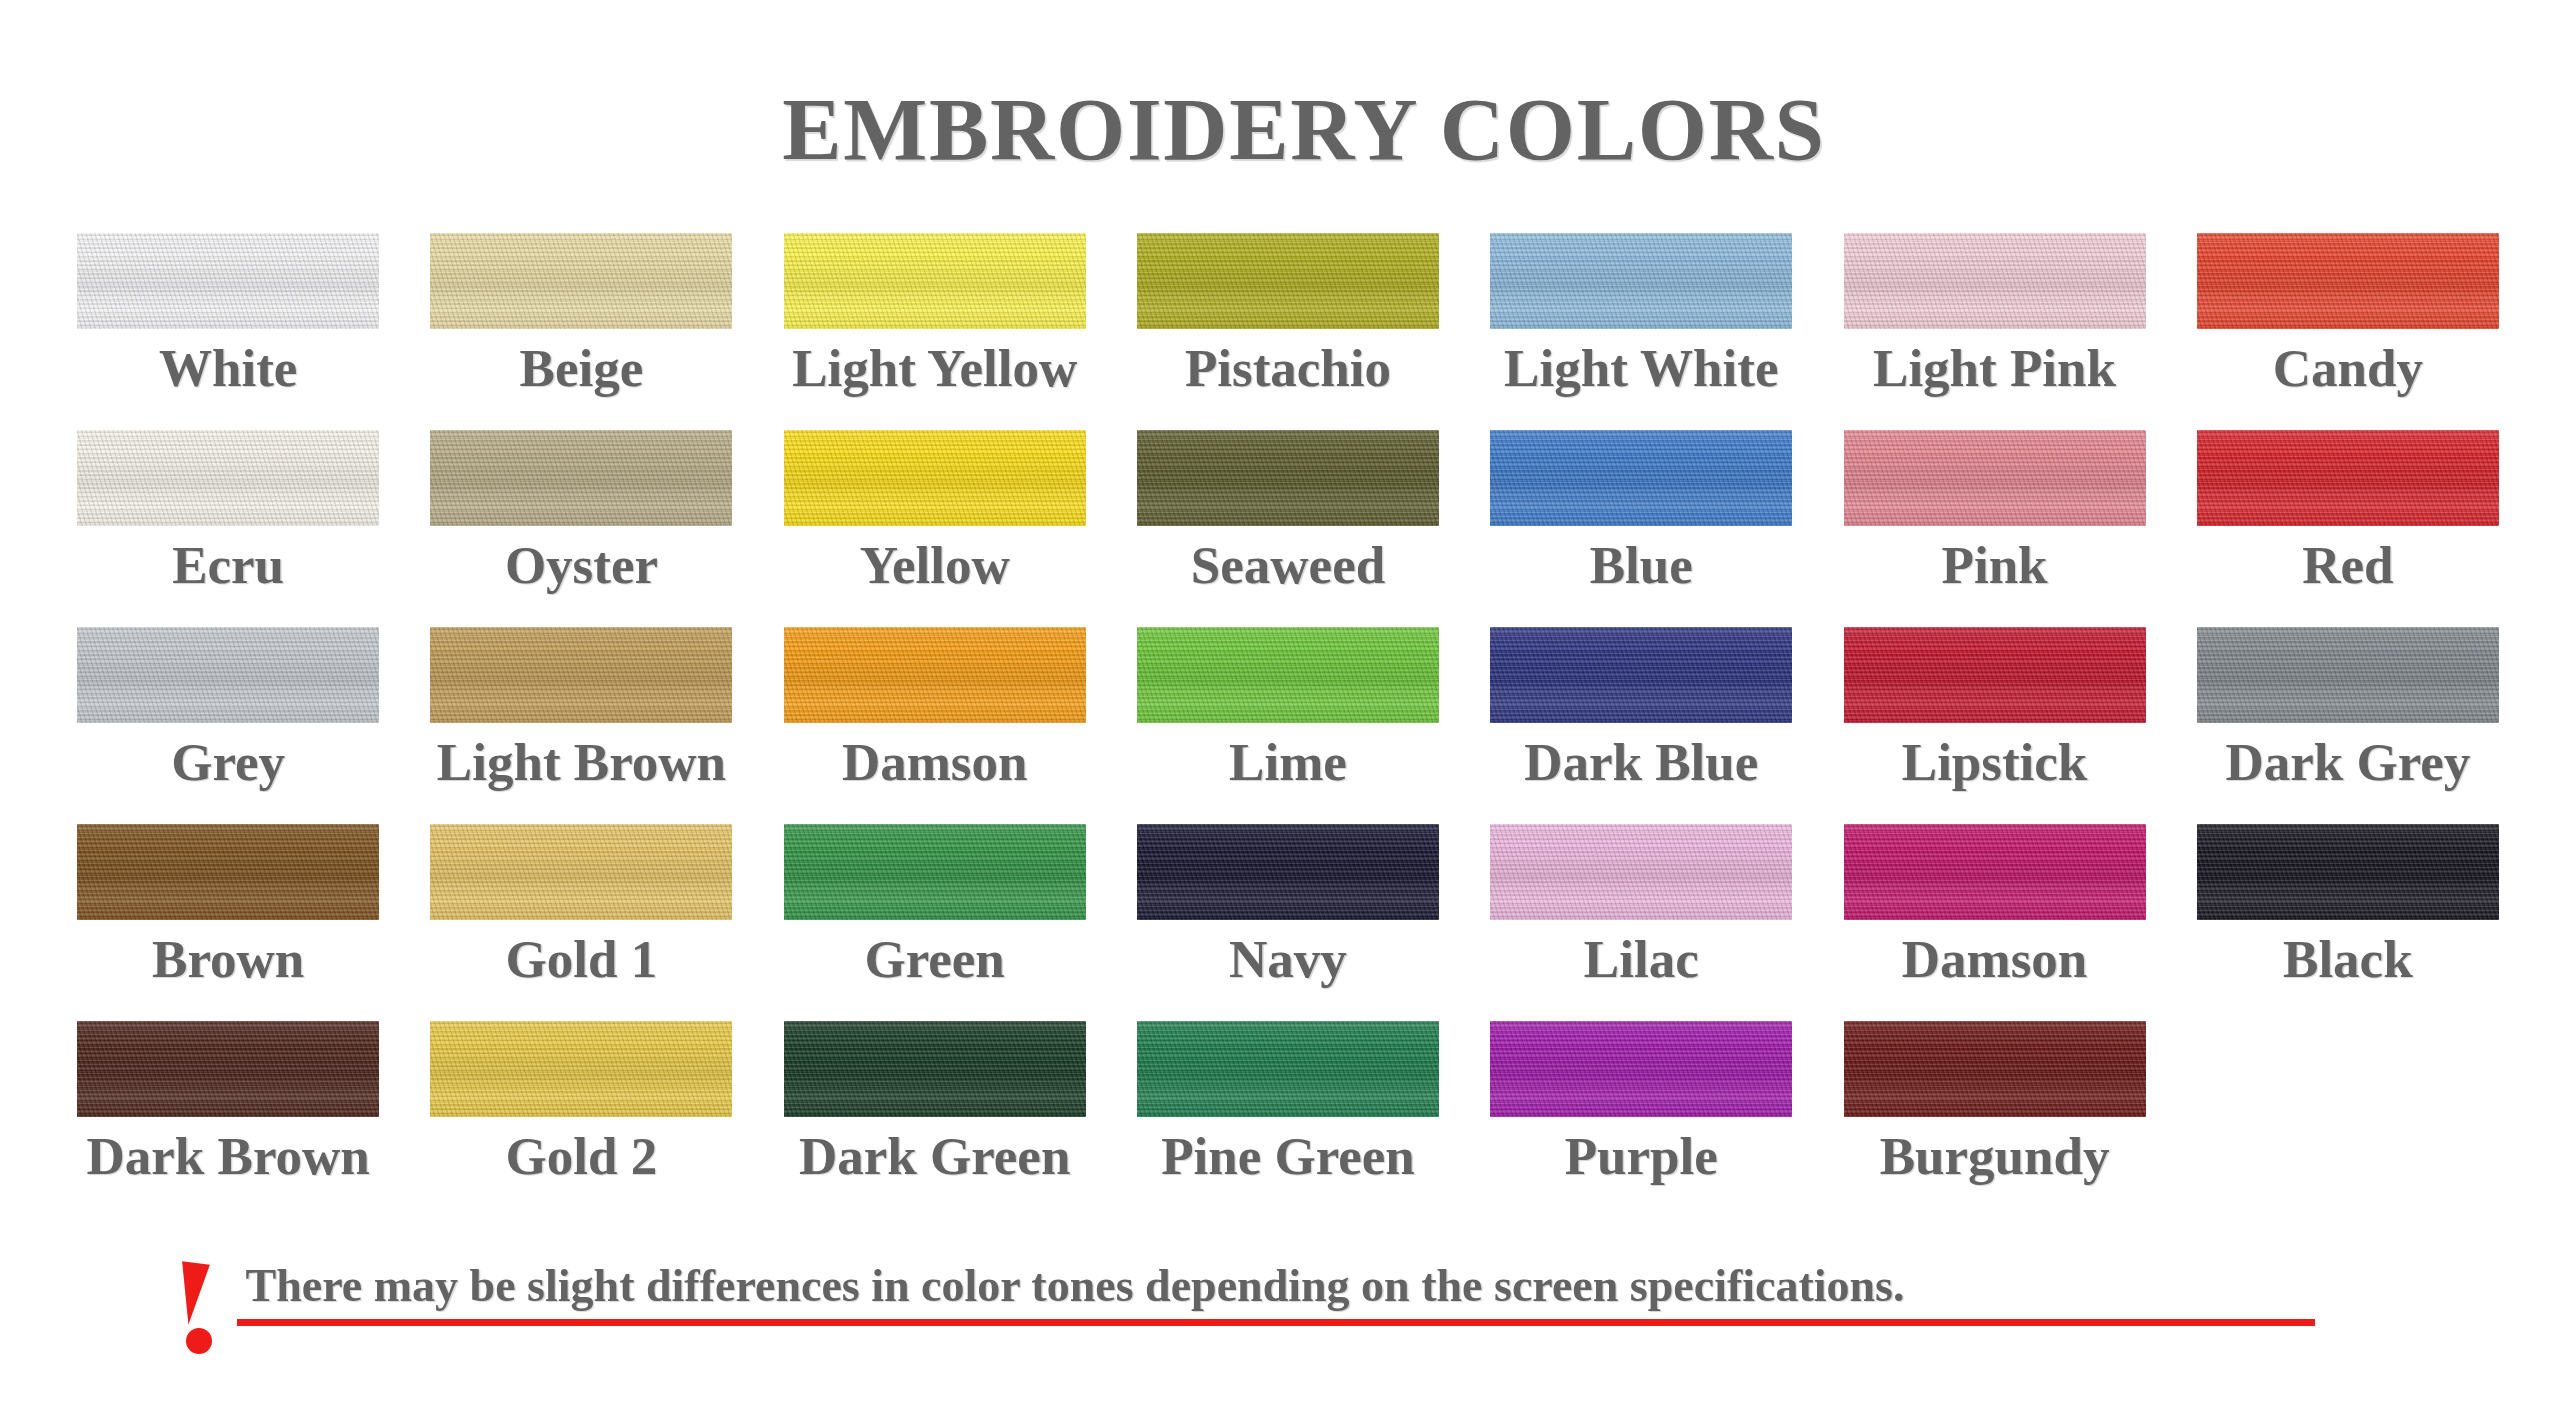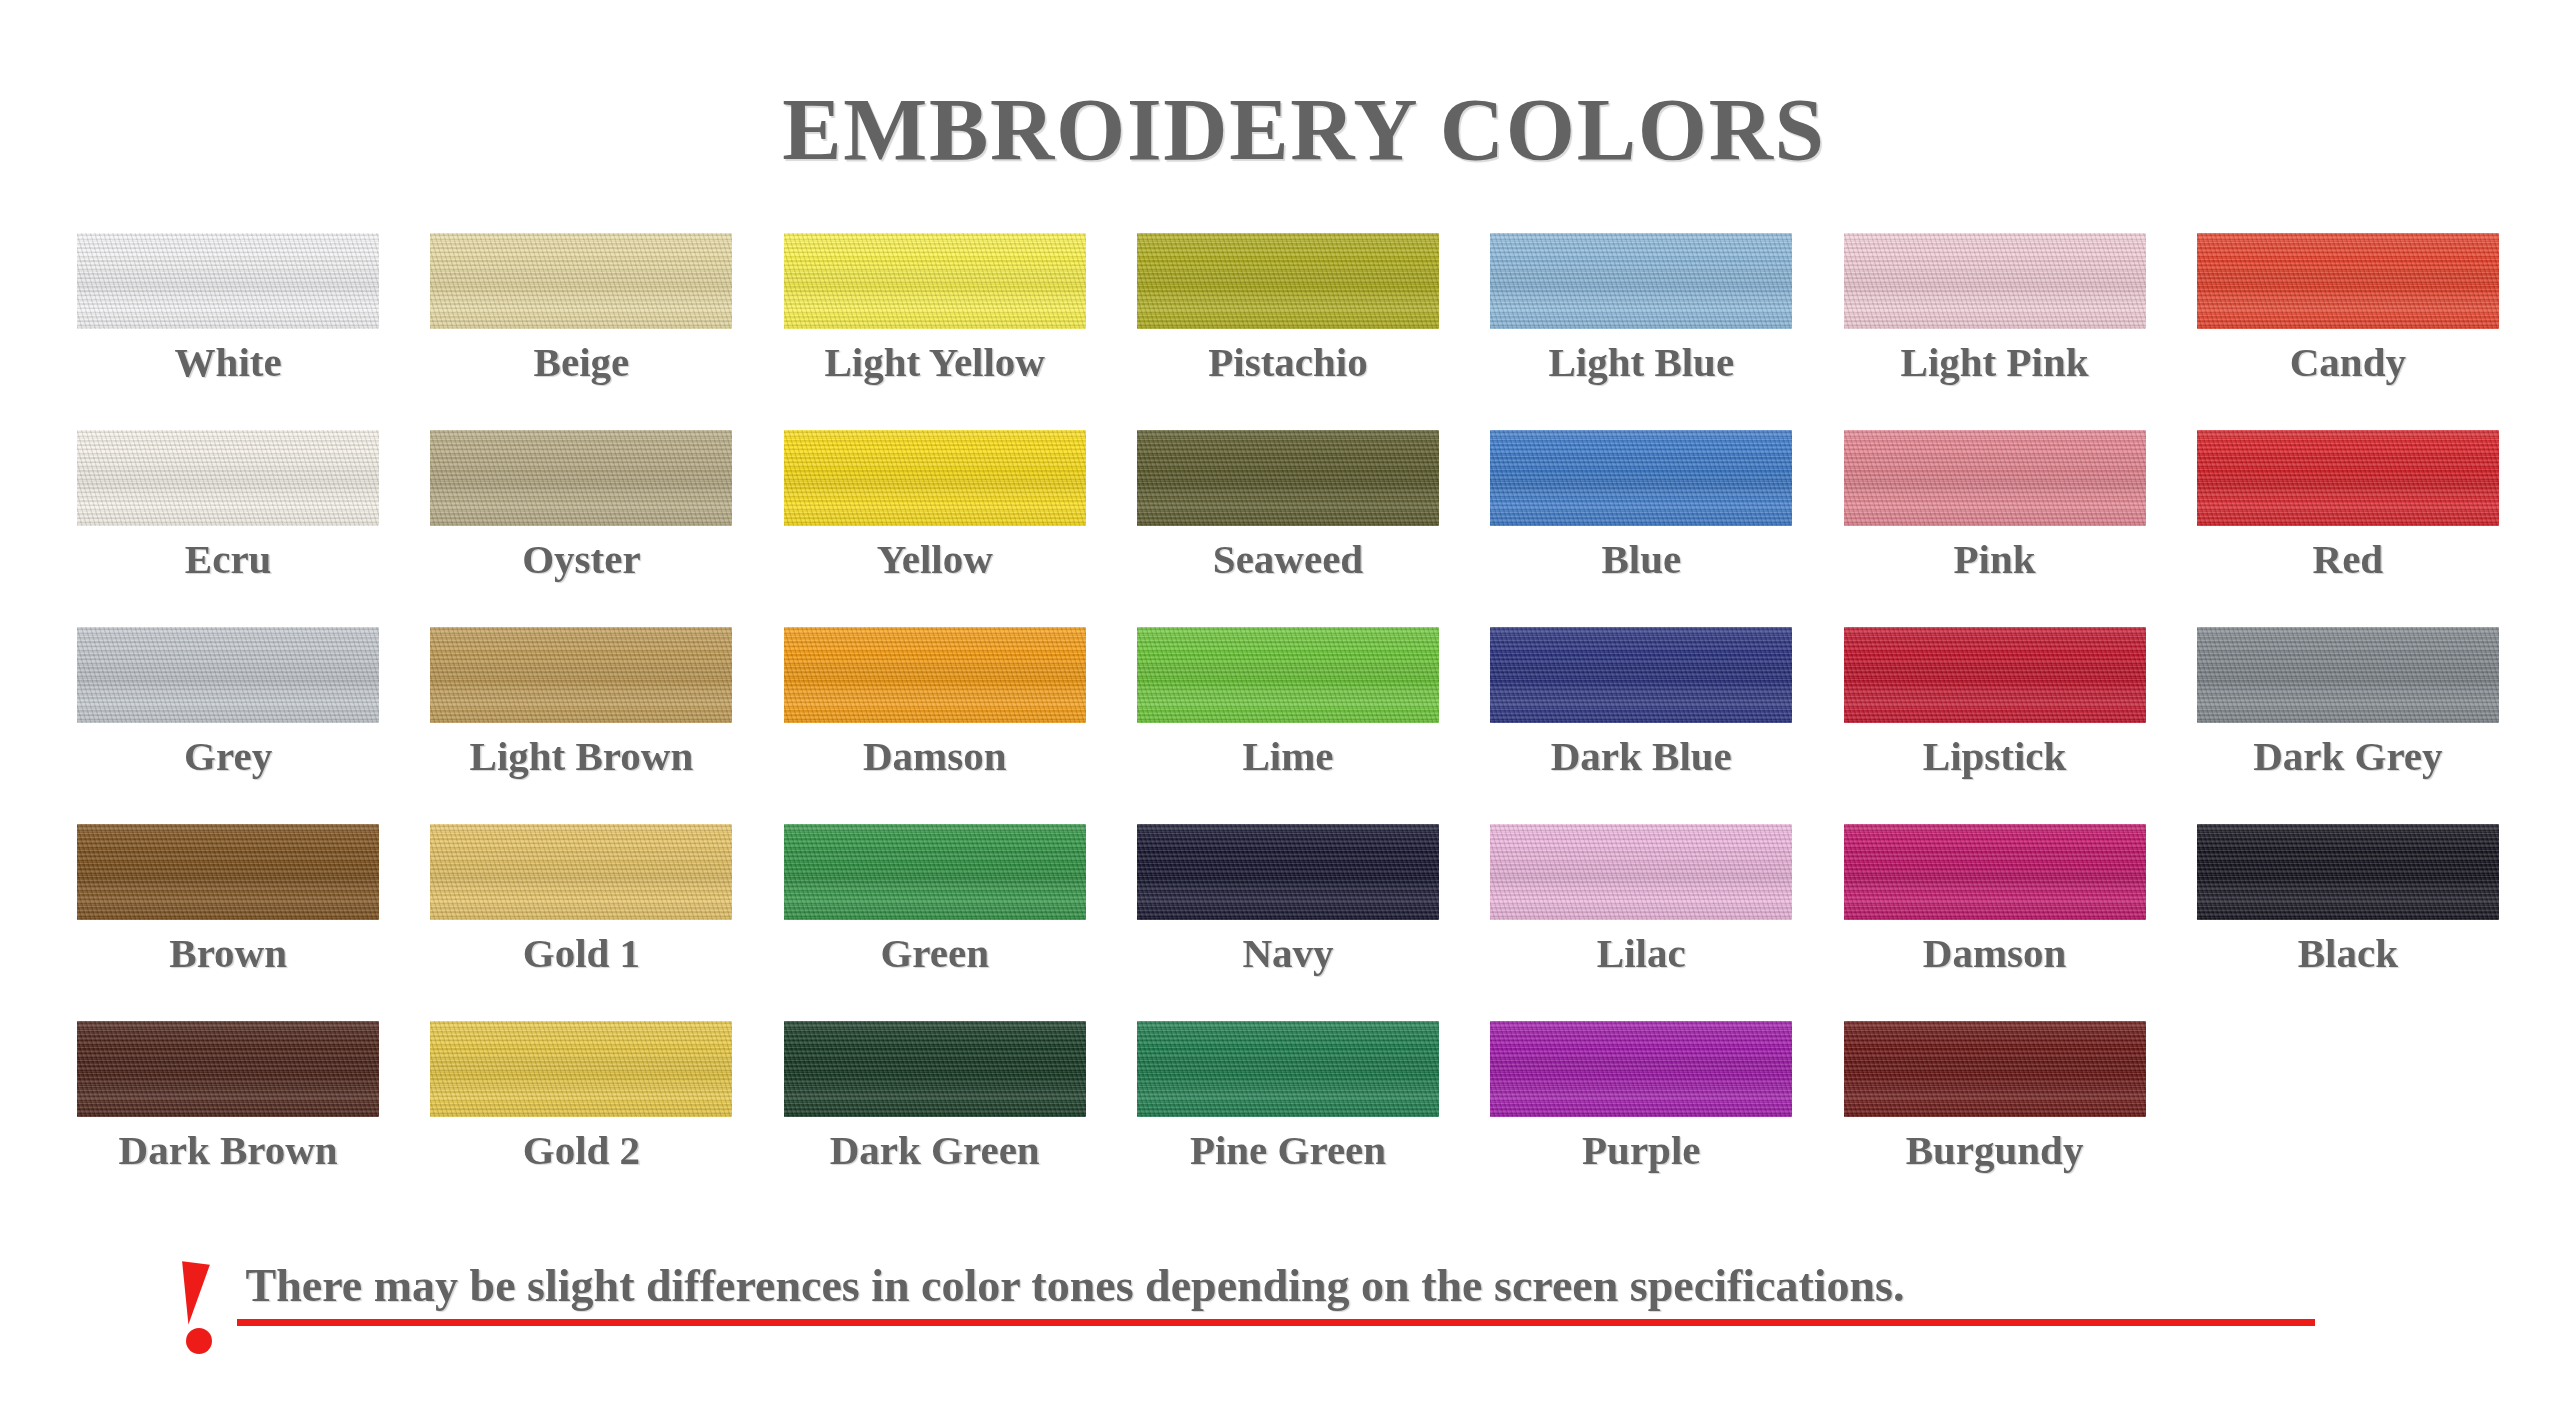--- a/index.html
+++ b/index.html
@@ -94,21 +94,21 @@
         rgba(255,255,255,0.07) 78%,
         rgba(0,0,0,0.05) 100%
       );
     pointer-events: none;
   }
 
   .swatch-label {
     margin-top: 12px;
     color: #636363;
     font-family: "Liberation Serif", "DejaVu Serif", serif;
-    font-size: 41px;
+    font-size: 53px;
     font-weight: bold;
     line-height: 1.05;
     text-align: center;
     white-space: nowrap;
     text-shadow: 1.3px 1.3px 0.9px rgba(160,160,160,0.45);
   }
 
   
   .notice {
     position: absolute;
@@ -183,21 +183,21 @@
     <div class="swatch-cell">
       <div class="swatch-chip" style="background: rgb(251, 243, 74);"></div>
       <div class="swatch-label">Light Yellow</div>
     </div>
     <div class="swatch-cell">
       <div class="swatch-chip" style="background: rgb(176, 174, 29);"></div>
       <div class="swatch-label">Pistachio</div>
     </div>
     <div class="swatch-cell">
       <div class="swatch-chip" style="background: rgb(141, 186, 221);"></div>
-      <div class="swatch-label">Light Blue</div>
+      <div class="swatch-label">Light White</div>
     </div>
     <div class="swatch-cell">
       <div class="swatch-chip" style="background: rgb(243, 206, 216);"></div>
       <div class="swatch-label">Light Pink</div>
     </div>
     <div class="swatch-cell">
       <div class="swatch-chip" style="background: rgb(232, 65, 42);"></div>
       <div class="swatch-label">Candy</div>
     </div>
     <div class="swatch-cell">

